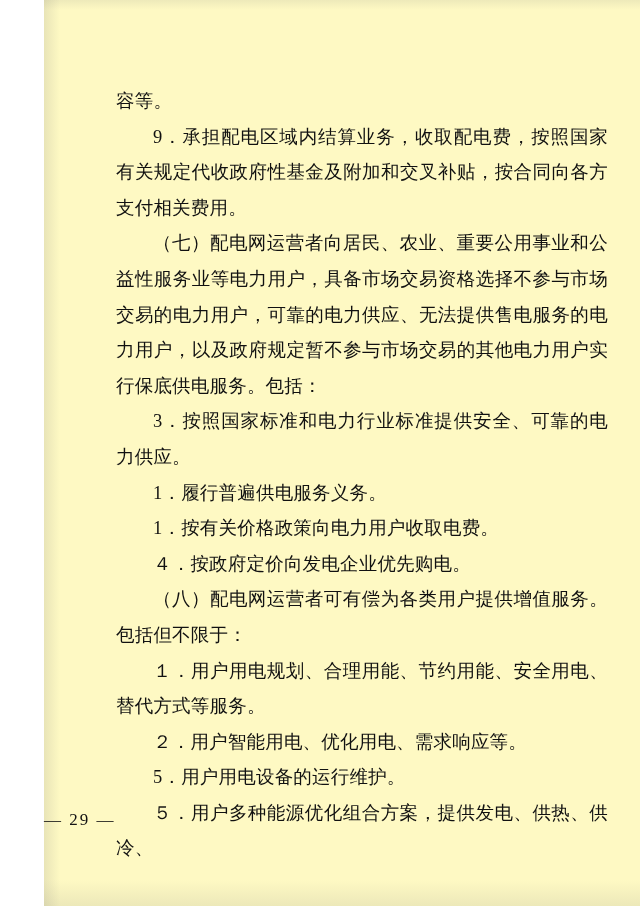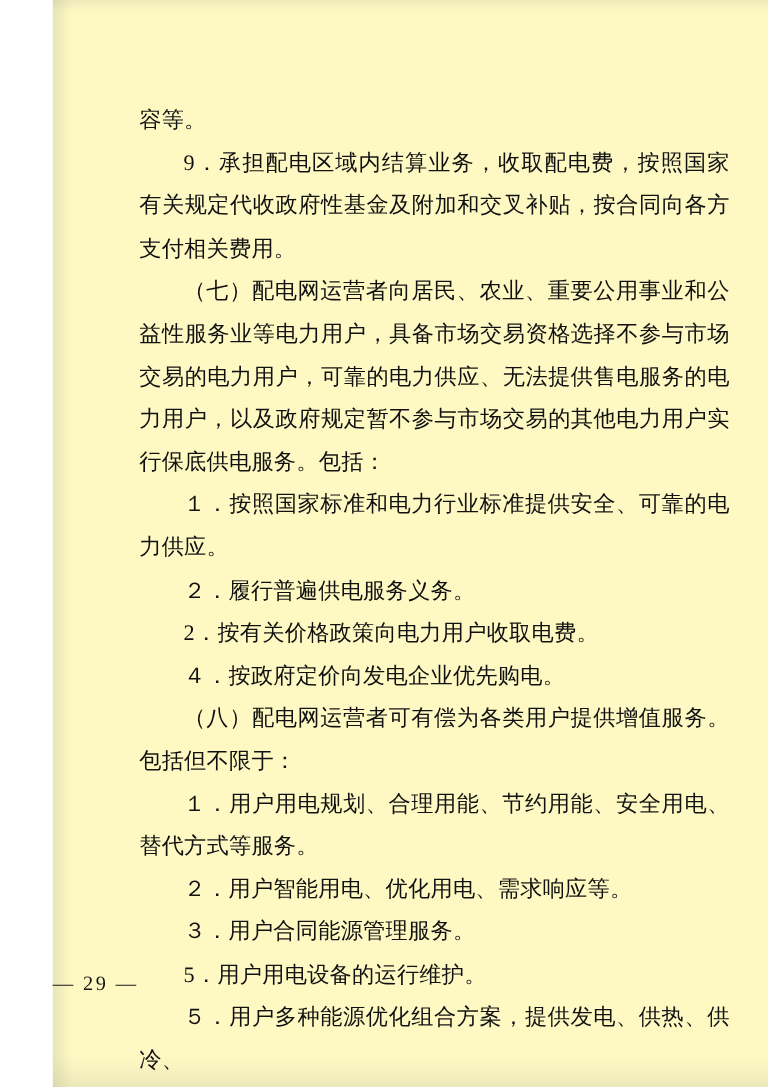--- a/index.html
+++ b/index.html
@@ -88,28 +88,27 @@
 
 <div class="page">
   <div class="edge-shade-top"></div>
   <div class="edge-shade-left"></div>
   <div class="edge-shade-bottom"></div>
 
   <div class="page-body">
     <p class="para">容等。</p>
     <p class="para indent">9．承担配电区域内结算业务，收取配电费，按照国家有关规定代收政府性基金及附加和交叉补贴，按合同向各方支付相关费用。</p>
     <p class="para indent">（七）配电网运营者向居民、农业、重要公用事业和公益性服务业等电力用户，具备市场交易资格选择不参与市场交易的电力用户，可靠的电力供应、无法提供售电服务的电力用户，以及政府规定暂不参与市场交易的其他电力用户实行保底供电服务。包括：</p>
-    <p class="para indent">１．按照国家标准和电力行业标准提供安全、可靠的电力供应。</p>
-    <p class="para indent">２．履行普遍供电服务义务。</p>
-    <p class="para indent">2．按有关价格政策向电力用户收取电费。</p>
+    <p class="para indent">3．按照国家标准和电力行业标准提供安全、可靠的电力供应。</p>
+    <p class="para indent">1．履行普遍供电服务义务。</p>
+    <p class="para indent">1．按有关价格政策向电力用户收取电费。</p>
     <p class="para indent">４．按政府定价向发电企业优先购电。</p>
     <p class="para indent">（八）配电网运营者可有偿为各类用户提供增值服务。包括但不限于：</p>
     <p class="para indent">１．用户用电规划、合理用能、节约用能、安全用电、替代方式等服务。</p>
     <p class="para indent">２．用户智能用电、优化用电、需求响应等。</p>
-    <p class="para indent">３．用户合同能源管理服务。</p>
     <p class="para indent">5．用户用电设备的运行维护。</p>
     <p class="para indent">５．用户多种能源优化组合方案，提供发电、供热、供冷、</p>
   </div>
 
   <div class="page-number-row">
     <span class="page-number">— 29 —</span>
   </div>
 </div>
 
 </body></html>

